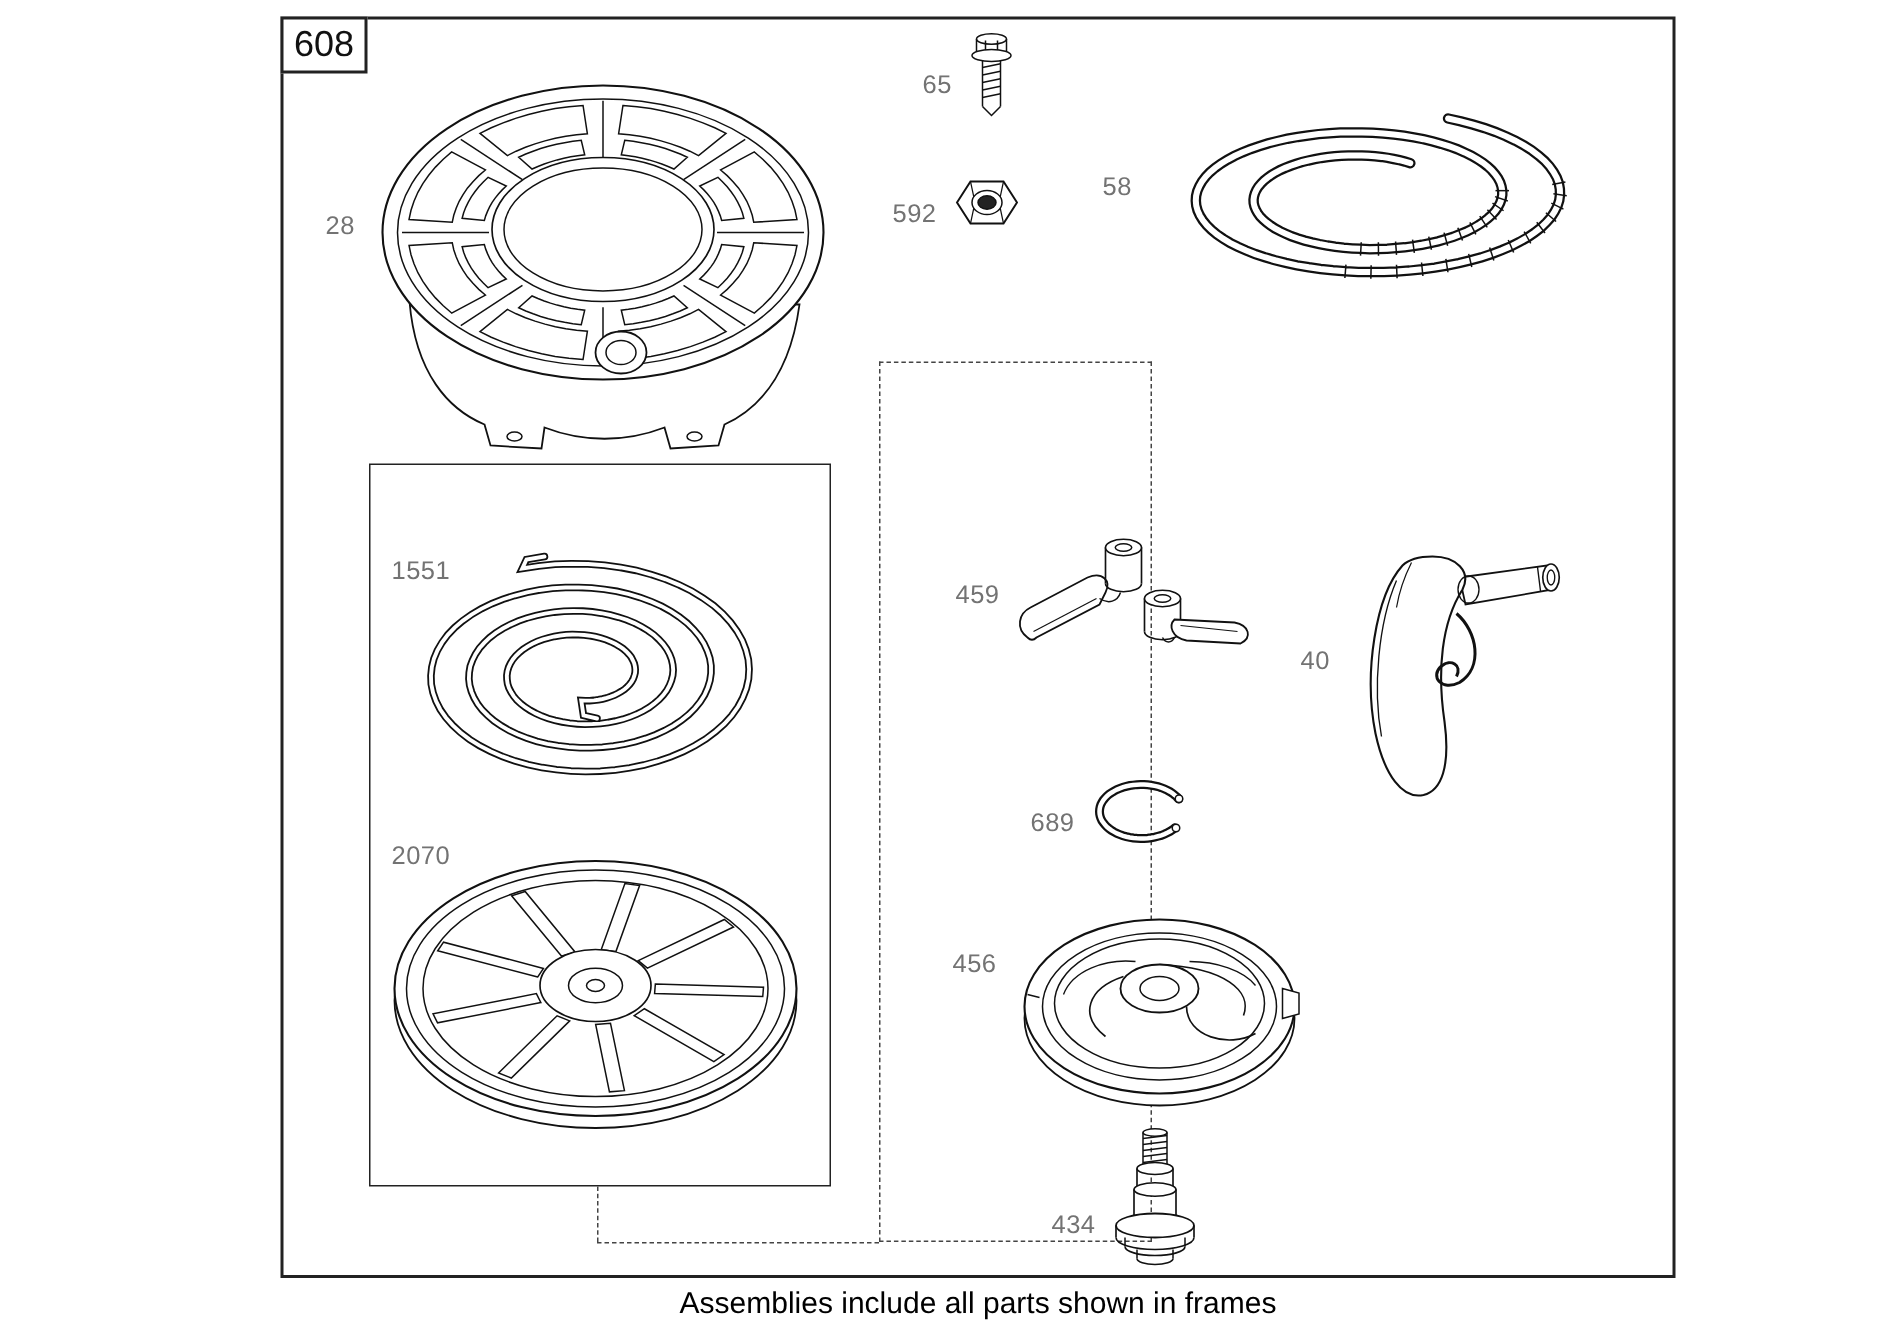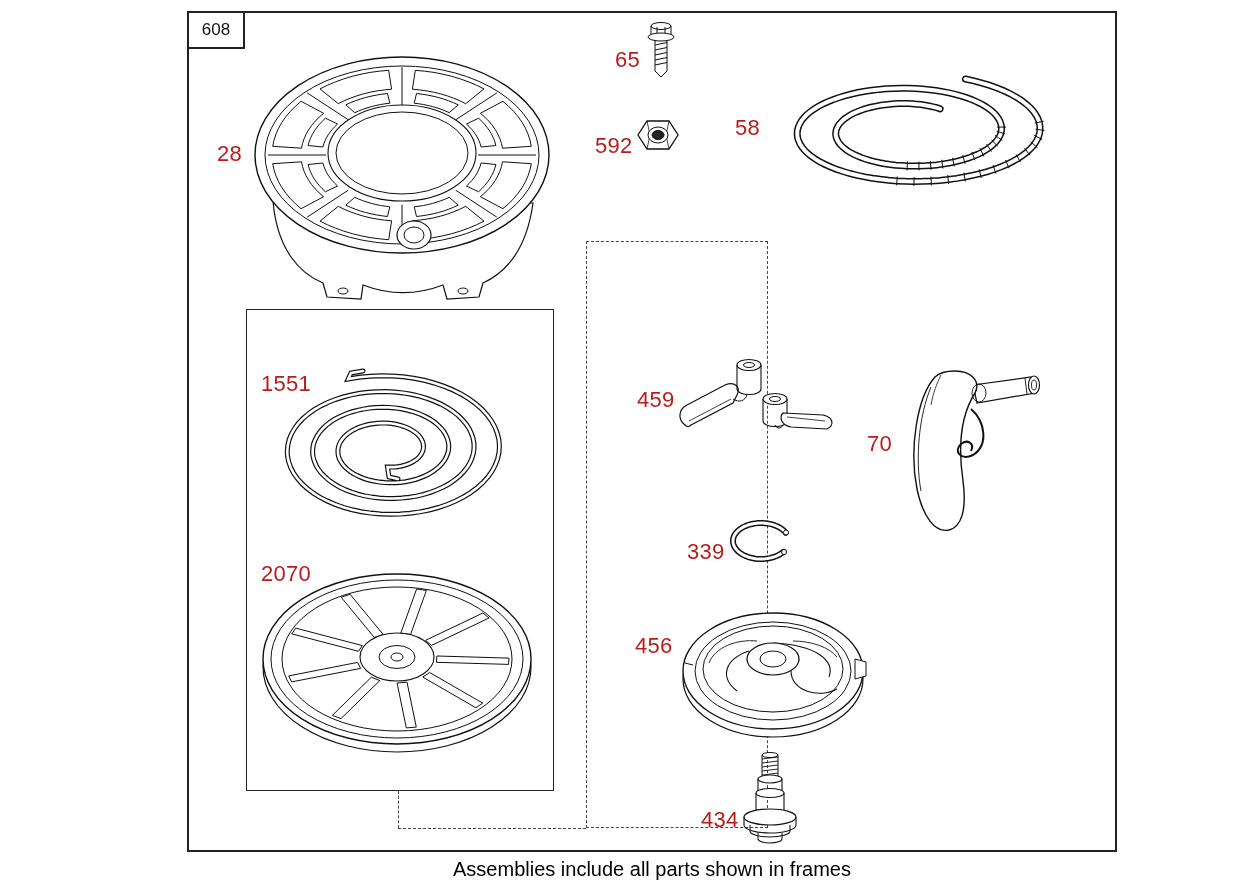--- a/index.html
+++ b/index.html
@@ -9,24 +9,24 @@
     font-family:"Liberation Sans", sans-serif; color:#111;
   }
   .frame {
     position:absolute; left:187px; top:11px; width:930px; height:841px;
     border:2px solid #222; background:#fff;
   }
   .label-box {
     position:absolute; left:-2px; top:-2px; width:58px; height:38px;
     border:2px solid #222; background:#fff;
     display:flex; align-items:center; justify-content:center;
-    font-size:17px;
+    font-size:24px;
   }
   .part-label {
-    position:absolute; font-size:22px; letter-spacing:.3px; color:#b91c1c;
+    position:absolute; font-size:17px; letter-spacing:.3px; color:#737373;
     white-space:nowrap;
   }
   .inner-frame { position:absolute; border:1.5px solid #222; background:transparent; }
   .dashed-frame { position:absolute; border:1.6px dashed #444; background:transparent; }
   .dash-v { position:absolute; width:0; border-left:1.6px dashed #444; }
   .dash-h { position:absolute; height:0; border-top:1.6px dashed #444; }
   svg.part { position:absolute; overflow:visible; }
   .caption {
     position:absolute; left:187px; top:858px; width:930px;
     text-align:center; font-size:20px; color:#000;
@@ -232,20 +232,20 @@
     <path d="M21 82 L21 88 M45 82 L45 88" fill="none" stroke="#111" stroke-width="1"></path>
   </svg>
 
   <div class="part-label" style="left:28px;top:128px">28</div>
   <div class="part-label" style="left:426px;top:34px">65</div>
   <div class="part-label" style="left:406px;top:120px">592</div>
   <div class="part-label" style="left:546px;top:102px">58</div>
   <div class="part-label" style="left:72px;top:358px">1551</div>
   <div class="part-label" style="left:72px;top:548px">2070</div>
   <div class="part-label" style="left:448px;top:374px">459</div>
-  <div class="part-label" style="left:678px;top:418px">70</div>
-  <div class="part-label" style="left:498px;top:526px">339</div>
+  <div class="part-label" style="left:678px;top:418px">40</div>
+  <div class="part-label" style="left:498px;top:526px">689</div>
   <div class="part-label" style="left:446px;top:620px">456</div>
   <div class="part-label" style="left:512px;top:794px">434</div>
 
 </div>
 
 <div class="caption">Assemblies include all parts shown in frames</div>
 
 </body></html>

